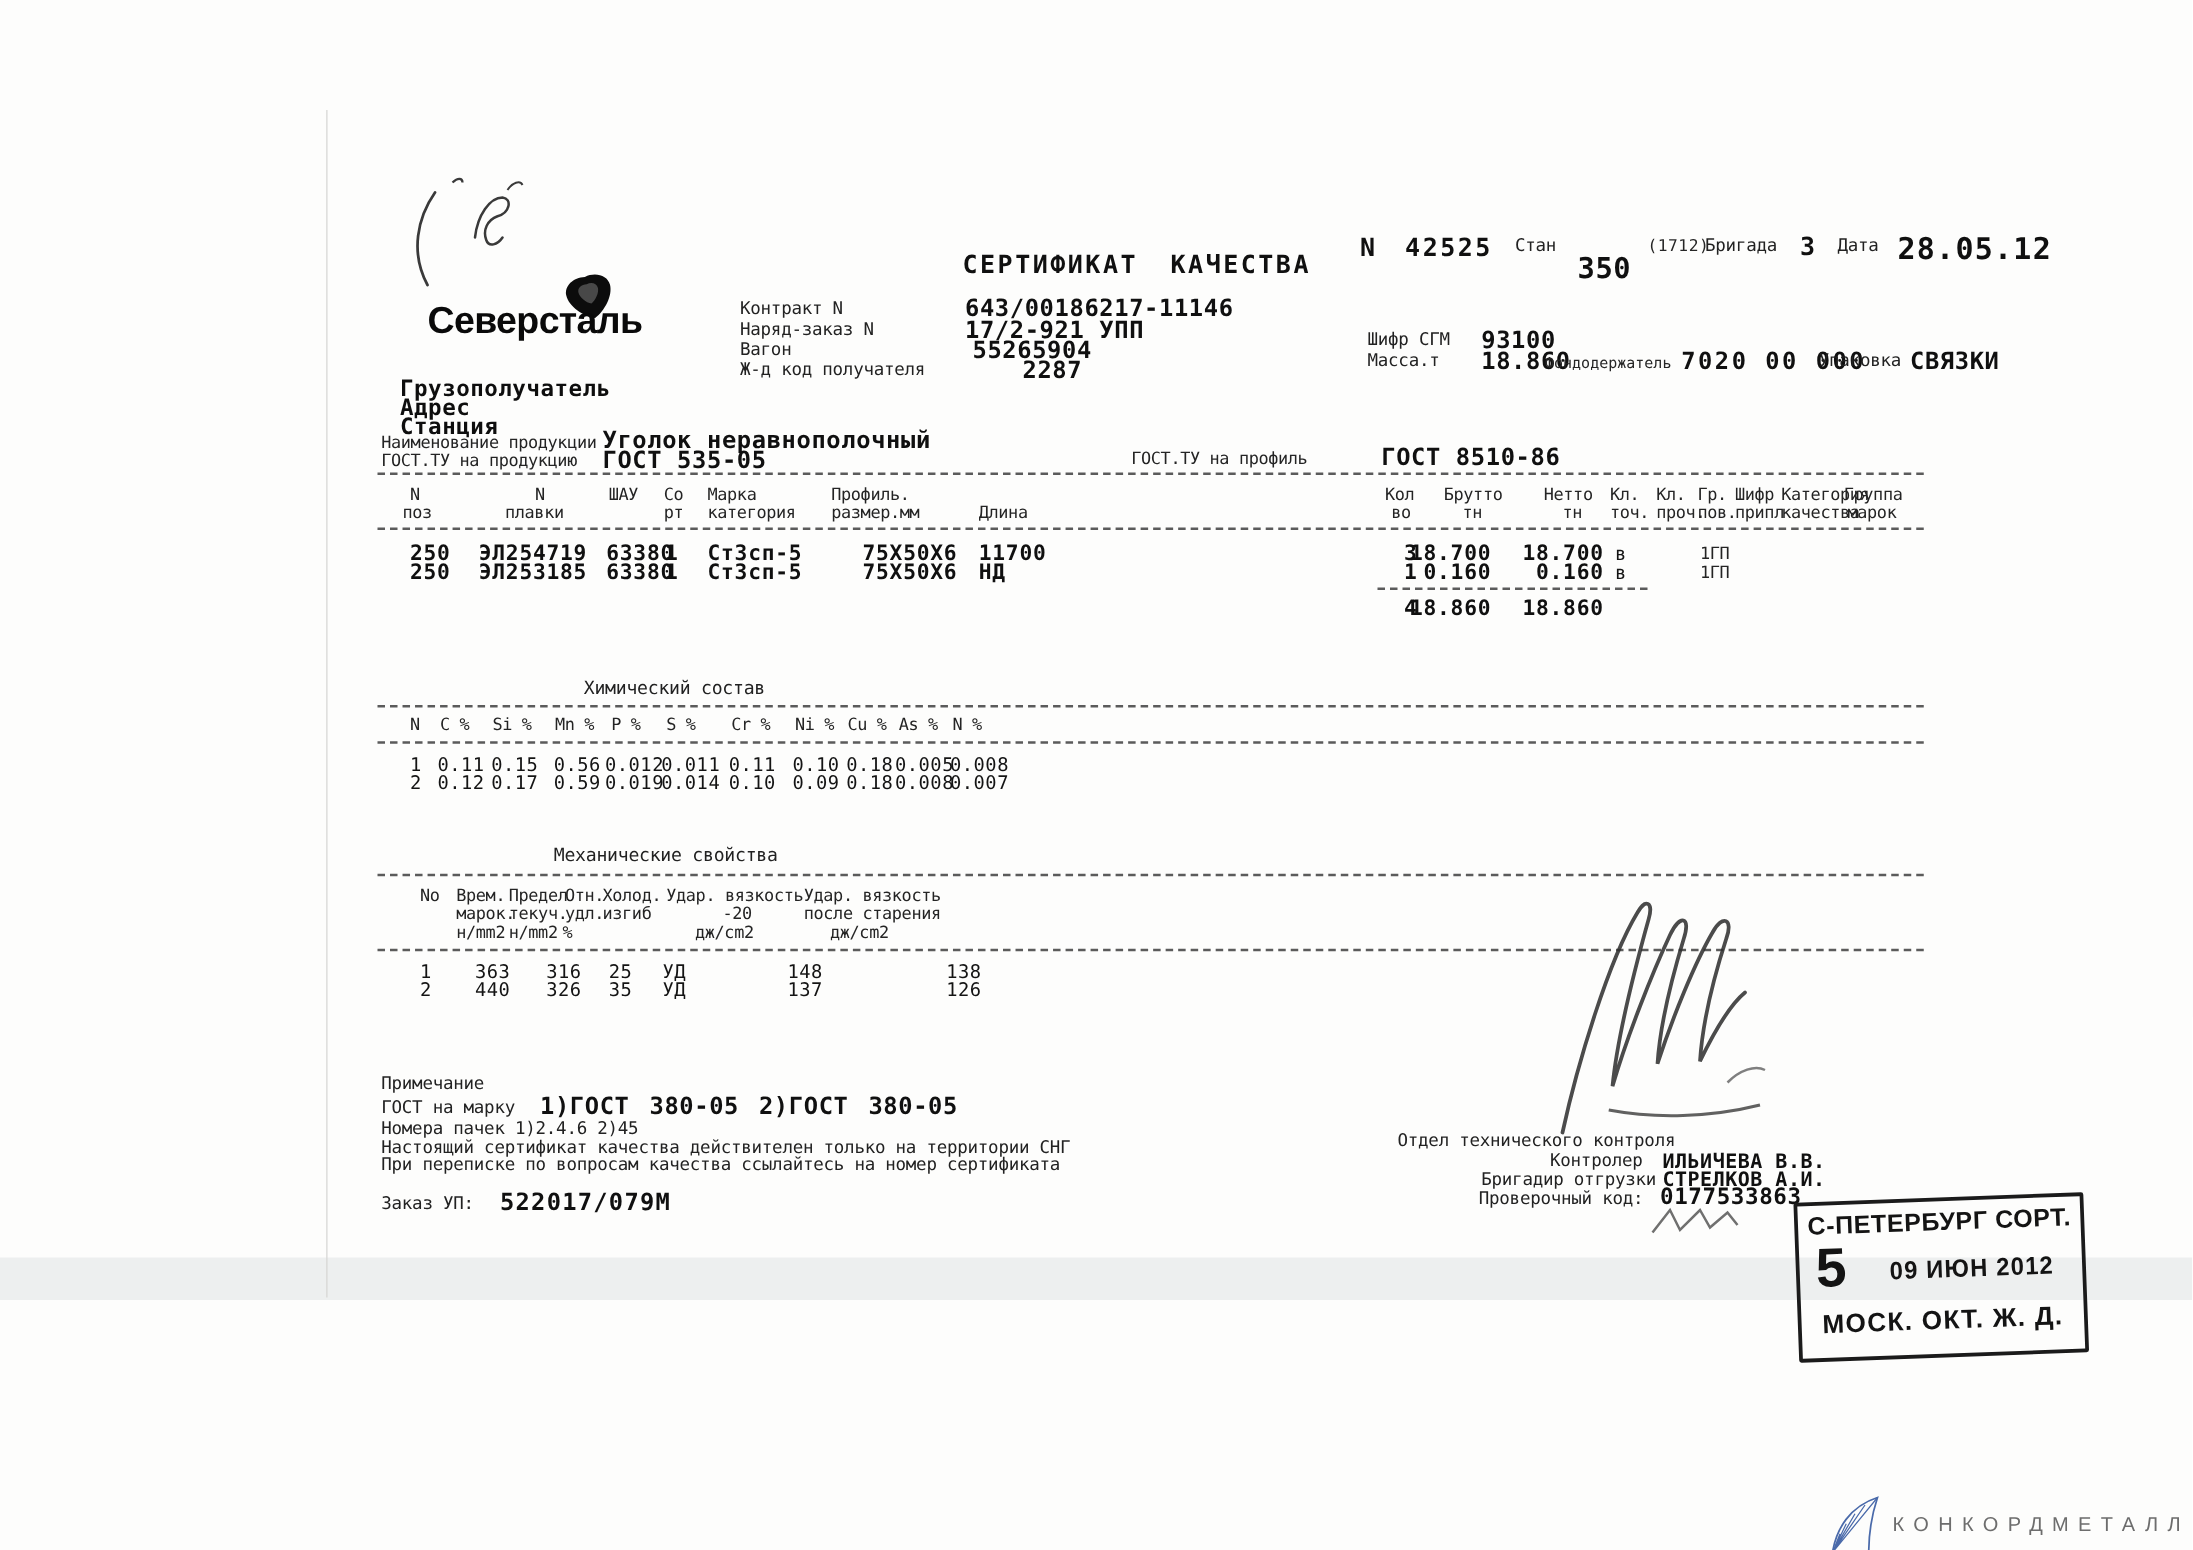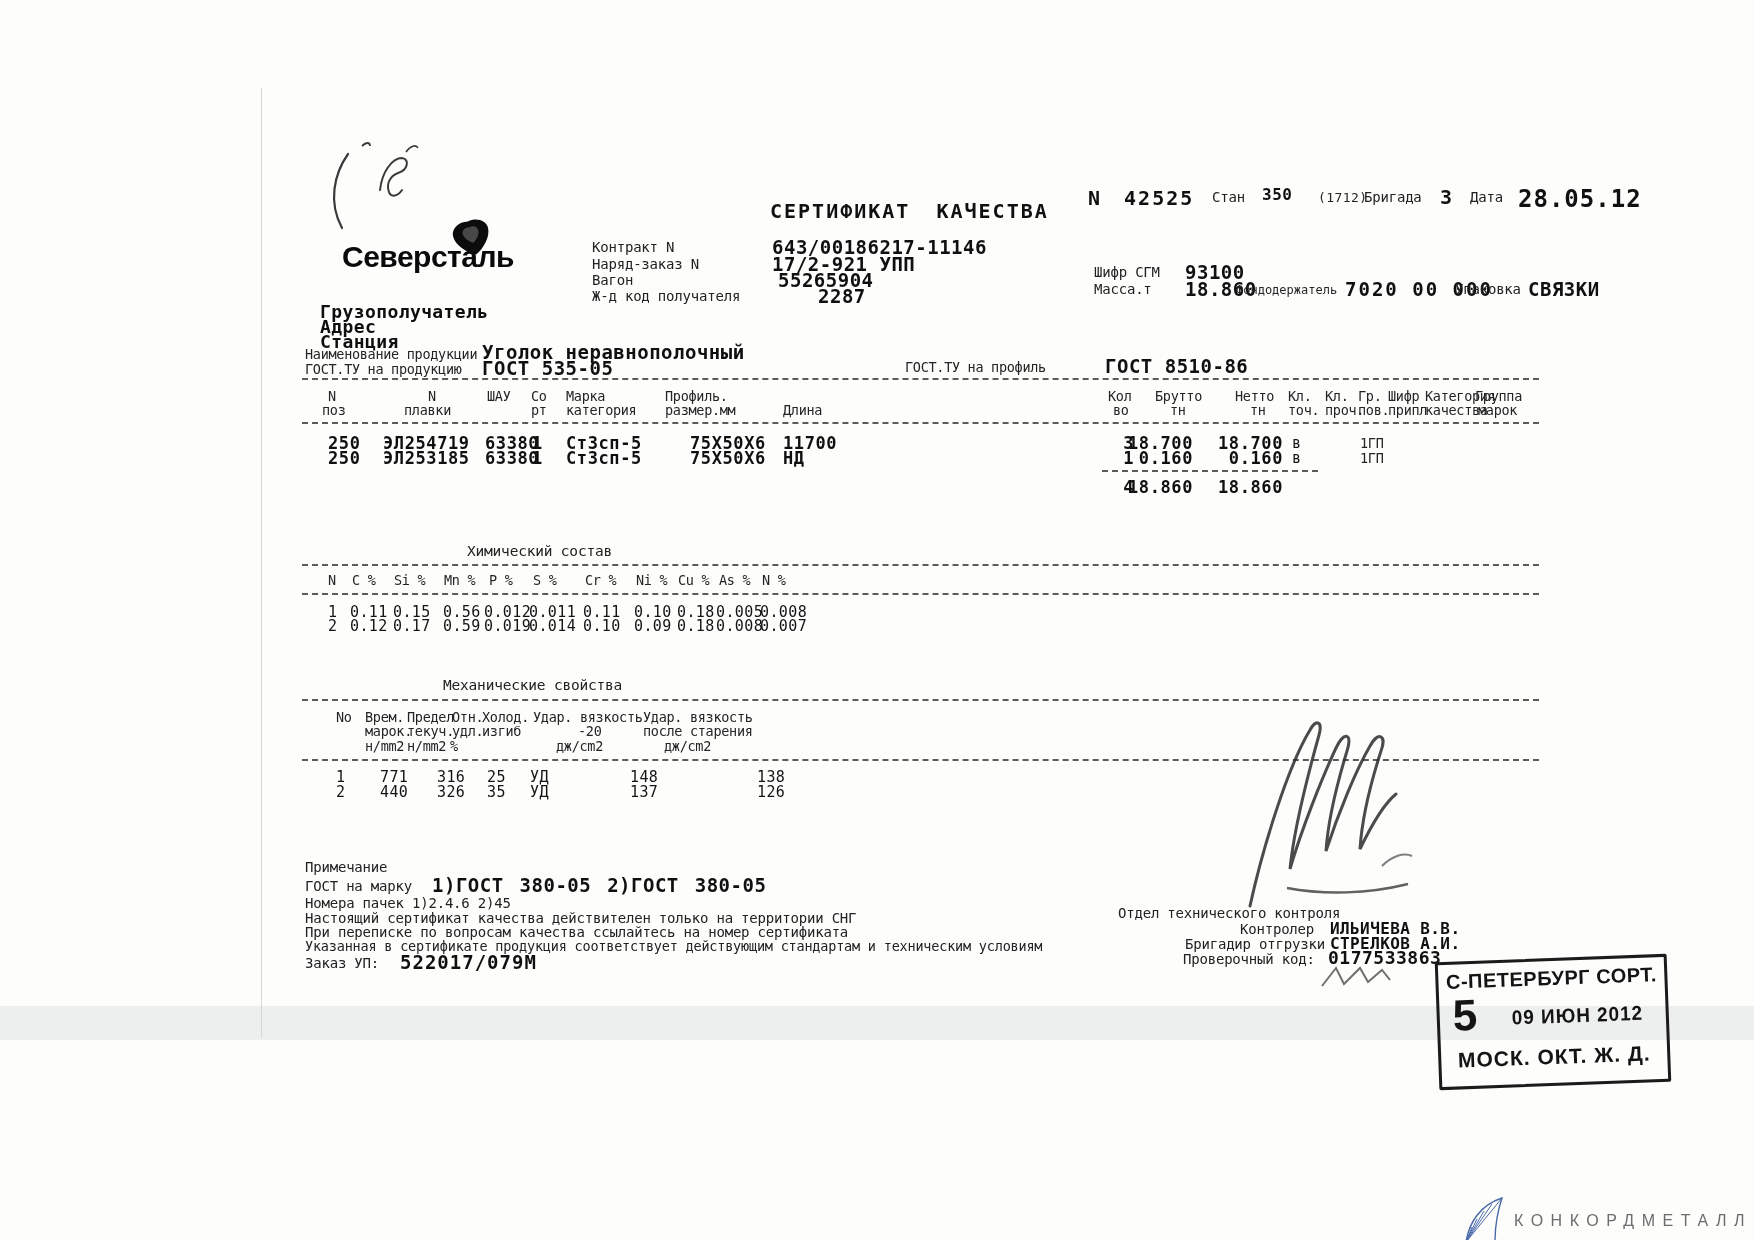--- a/index.html
+++ b/index.html
@@ -48,21 +48,21 @@
   <svg class="abs" style="left:318px;top:126px" width="110" height="115" viewBox="0 0 110 115">
     <path d="M30 28 C16 48 10 76 24 102" stroke="#3a3a3a" stroke-width="2.2" fill="none" stroke-linecap="round"></path>
     <path d="M44 20 C48 16 52 16 52 20" stroke="#3a3a3a" stroke-width="1.8" fill="none"></path>
     <path d="M62 64 C64 46 74 32 84 32 C92 33 90 44 80 47 C72 50 68 58 71 66 C73 72 80 70 84 64" stroke="#3a3a3a" stroke-width="2" fill="none" stroke-linecap="round"></path>
     <path d="M88 26 C92 20 98 18 100 22" stroke="#3a3a3a" stroke-width="1.6" fill="none"></path>
   </svg>
 
   <span class="abs v" style="left:770px;top:199px;font-size:20px;word-spacing:12px;letter-spacing:2px">СЕРТИФИКАТ КАЧЕСТВА</span>
   <span class="abs v" style="left:1088px;top:186px;font-size:20px;word-spacing:8px;letter-spacing:2px">N 42525</span>
   <span class="abs t" style="left:1212px;top:190px">Стан</span>
-  <span class="abs v" style="left:1262px;top:185px;font-size:16px">350</span>
+  <span class="abs v" style="left:1262px;top:202px;font-size:23px">350</span>
   <span class="abs t13" style="left:1318px;top:191px">(1712)</span>
   <span class="abs t" style="left:1364px;top:190px">Бригада</span>
   <span class="abs v" style="left:1440px;top:185px;font-size:20px">3</span>
   <span class="abs t" style="left:1470px;top:190px">Дата</span>
   <span class="abs v" style="left:1518px;top:185px;font-size:24px;letter-spacing:1px">28.05.12</span>
 
   <svg class="abs" style="left:452px;top:219px;transform:rotate(-14deg)" width="40" height="38" viewBox="0 0 40 38">
     <path d="M20 2 C29 0 38 5 38 13 C38 22 29 32 20 36 C11 32 2 22 2 13 C2 5 11 0 20 2 Z" fill="#0c0c0c"></path>
     <path d="M20 8 C24 7 28 9 28 13 C28 17 24 22 20 24 C16 22 12 17 12 13 C12 9 16 7 20 8 Z" fill="#fdfdfc" opacity="0.25"></path>
   </svg>
@@ -219,41 +219,40 @@
   <span class="abs hd" style="left:578px;top:724px">-20</span>
   <span class="abs hd" style="left:643px;top:724px">после старения</span>
   <span class="abs hd" style="left:365px;top:739px">н/mm2</span>
   <span class="abs hd" style="left:407px;top:739px">н/mm2</span>
   <span class="abs hd" style="left:450px;top:739px">%</span>
   <span class="abs hd" style="left:556px;top:739px">дж/cm2</span>
   <span class="abs hd" style="left:664px;top:739px">дж/cm2</span>
   <div class="dash" style="left:302px;top:759px;width:1237px"></div>
 
   <span class="abs d15" style="left:336px;top:768px">1</span>
-  <span class="abs d15" style="left:380px;top:768px">771</span>
+  <span class="abs d15" style="left:380px;top:768px">363</span>
   <span class="abs d15" style="left:437px;top:768px">316</span>
   <span class="abs d15" style="left:487px;top:768px">25</span>
   <span class="abs d15" style="left:530px;top:768px">УД</span>
   <span class="abs d15" style="left:630px;top:768px">148</span>
   <span class="abs d15" style="left:757px;top:768px">138</span>
   <span class="abs d15" style="left:336px;top:783px">2</span>
   <span class="abs d15" style="left:380px;top:783px">440</span>
   <span class="abs d15" style="left:437px;top:783px">326</span>
   <span class="abs d15" style="left:487px;top:783px">35</span>
   <span class="abs d15" style="left:530px;top:783px">УД</span>
   <span class="abs d15" style="left:630px;top:783px">137</span>
   <span class="abs d15" style="left:757px;top:783px">126</span>
 
   <span class="abs t" style="left:305px;top:860px">Примечание</span>
   <span class="abs t" style="left:305px;top:879px">ГОСТ на марку</span>
   <span class="abs v" style="left:432px;top:874px;word-spacing:4px">1)ГОСТ 380-05 2)ГОСТ 380-05</span>
   <span class="abs t" style="left:305px;top:896px">Номера пачек 1)2.4.6 2)45</span>
   <span class="abs t" style="left:305px;top:911px">Настоящий сертификат качества действителен только на территории СНГ</span>
   <span class="abs t" style="left:305px;top:925px">При переписке по вопросам качества ссылайтесь на номер сертификата</span>
-  <span class="abs t" style="left:305px;top:939px;font-size:13.5px">Указанная в сертификате продукция соответствует действующим стандартам и техническим условиям</span>
   <span class="abs t" style="left:305px;top:956px">Заказ УП:</span>
   <span class="abs v" style="left:400px;top:951px;letter-spacing:1px">522017/079М</span>
 
   <span class="abs qc-label" style="left:1118px;top:905px">Отдел технического контроля</span>
   <span class="abs qc-label" style="left:1240px;top:921px">Контролер</span>
   <span class="abs v16" style="left:1330px;top:919px">ИЛЬИЧЕВА В.В.</span>
   <span class="abs qc-label" style="left:1185px;top:936px">Бригадир отгрузки</span>
   <span class="abs v16" style="left:1330px;top:934px">СТРЕЛКОВ А.И.</span>
   <span class="abs qc-label" style="left:1183px;top:951px">Проверочный код:</span>
   <span class="abs v" style="left:1328px;top:947px;font-size:18px">0177533863</span>

